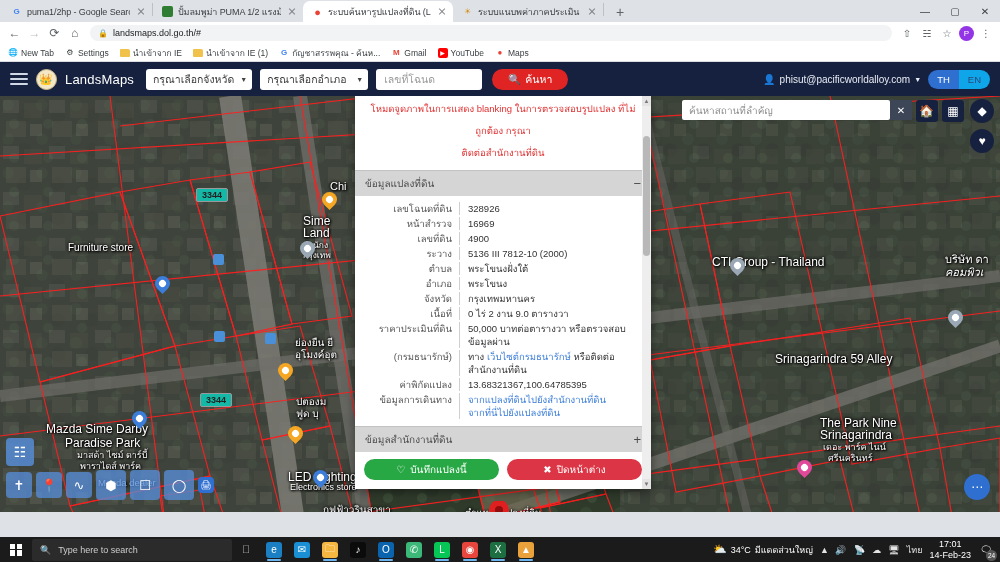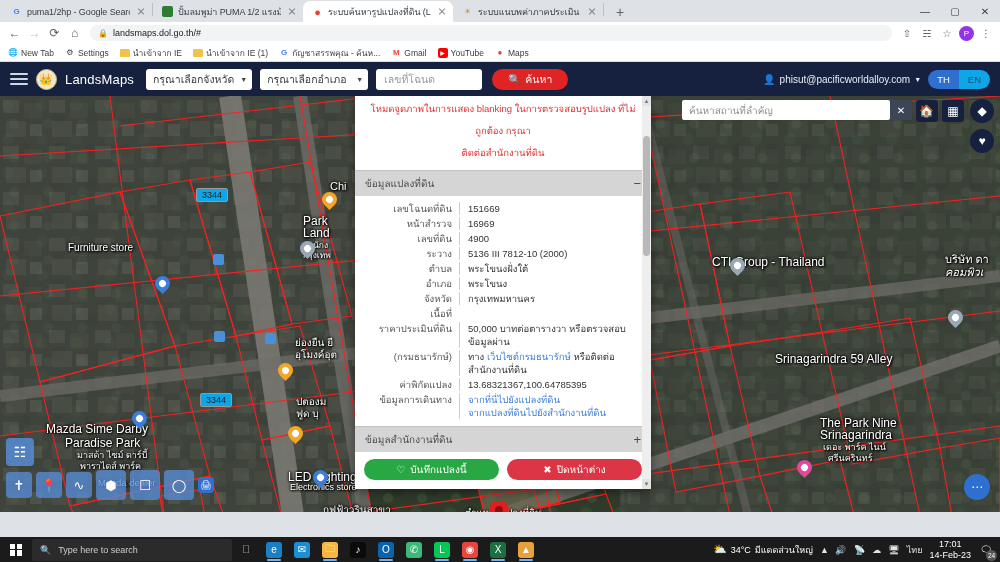--- a/index.html
+++ b/index.html
@@ -130,22 +130,22 @@
   .pin {
     position: absolute; width: 15px; height: 15px; border-radius: 50% 50% 50% 0;
     transform: rotate(-45deg);
   }
   .pin::after { content: ""; position: absolute; left: 4px; top: 4px; width: 7px;
                 height: 7px; background: #fff; border-radius: 50%; }
   .busico { position: absolute; width: 11px; height: 11px; background: #4a90d9;
             border-radius: 2px; display: flex; align-items: center;
             justify-content: center; font-size: 7px; color: #fff; }
   .shieldrd {
-    position: absolute; background: #0ea5e9; color: #222; font-size: 9px;
-    padding: 1px 5px; border: 1px solid #999; border-radius: 2px; font-weight: normal;
+    position: absolute; background: #14b8a6; color: #222; font-size: 9px;
+    padding: 1px 5px; border: 1px solid #999; border-radius: 2px; font-weight: bold;
   }
 
   
   .mapsearch { position: absolute; top: 4px; right: 88px; display: flex;
                align-items: center; z-index: 30; }
   .mapsearch .box { width: 208px; height: 20px; background: #fff; border-radius: 2px;
                     display: flex; align-items: center; padding: 0 7px;
                     font-size: 10px; color: #8d8d8d; }
   .mapsearch .clr { width: 22px; height: 20px; background: #3d4656; color: #fff;
                     display: flex; align-items: center; justify-content: center;
@@ -434,21 +434,21 @@
           <path d="M150 470 L420 440"></path>
           <path d="M160 400 L200 394 L208 436 L166 442 Z"></path>
           <path d="M166 442 L208 436 L214 466 L172 466 Z"></path>
         </g>
 
         <polygon points="468,352 540,336 560,406 486,424" fill="none" stroke="#ff1f1f" stroke-width="1.4"></polygon>
       </svg>
 
       <div id="label-layer">
           <div class="lbl" style="left: 68px; top: 146px; font-size: 10px;">Furniture store</div>
-          <div class="lbl" style="left: 303px; top: 118px; font-size: 12px;">Park</div>
+          <div class="lbl" style="left: 303px; top: 118px; font-size: 12px;">Sime</div>
           <div class="lbl" style="left: 303px; top: 130px; font-size: 12px;">Land</div>
           <div class="lbl" style="left: 303px; top: 142px; font-size: 8.5px;">สำนักง</div>
           <div class="lbl" style="left: 303px; top: 152px; font-size: 8.5px;">กรุงเทพ</div>
           <div class="lbl" style="left: 330px; top: 84px; font-size: 11px;">Chi</div>
           <div class="lbl" style="left: 295px; top: 239px; font-size: 10px;">ย่องยืน ยี</div>
           <div class="lbl" style="left: 295px; top: 251px; font-size: 10px;">อุโมงค์อุต</div>
           <div class="lbl" style="left: 296px; top: 298px; font-size: 10px;">ปตองม</div>
           <div class="lbl" style="left: 296px; top: 310px; font-size: 10px;">ฟูด บุ</div>
           <div class="lbl" style="left: 46px; top: 326px; font-size: 12px;">Mazda Sime Darby</div>
           <div class="lbl" style="left: 65px; top: 340px; font-size: 12px;">Paradise Park</div>
@@ -527,21 +527,21 @@
           <div>ติดต่อสำนักงานที่ดิน</div>
         </div>
         <div class="panel-sec">
           <span>ข้อมูลแปลงที่ดิน</span>
           <span class="sign">−</span>
         </div>
         <div class="rows">
           <div id="field-rows">
               <div class="row">
                 <div class="k">เลขโฉนดที่ดิน</div>
-                <div class="v">151669</div>
+                <div class="v">328926</div>
               </div>
               <div class="row">
                 <div class="k">หน้าสำรวจ</div>
                 <div class="v">16969</div>
               </div>
               <div class="row">
                 <div class="k">เลขที่ดิน</div>
                 <div class="v">4900</div>
               </div>
               <div class="row">
@@ -555,20 +555,21 @@
               <div class="row">
                 <div class="k">อำเภอ</div>
                 <div class="v">พระโขนง</div>
               </div>
               <div class="row">
                 <div class="k">จังหวัด</div>
                 <div class="v">กรุงเทพมหานคร</div>
               </div>
               <div class="row">
                 <div class="k">เนื้อที่</div>
+                <div class="v">0 ไร่ 2 งาน 9.0 ตารางวา</div>
               </div>
             </div>
           <div class="row">
             <div class="k">ราคาประเมินที่ดิน</div>
             <div class="v">
               <span>50,000 บาทต่อตารางวา หรือตรวจสอบข้อมูลผ่าน</span>
             </div>
           </div>
           <div class="row">
             <div class="k">(กรมธนารักษ์)</div>
@@ -576,22 +577,22 @@
               <span>ทาง </span><span class="lnk">เว็บไซต์กรมธนารักษ์</span><span> หรือติดต่อสำนักงานที่ดิน</span>
             </div>
           </div>
           <div class="row">
             <div class="k">ค่าพิกัดแปลง</div>
             <div class="v lnk">13.68321367,100.64785395</div>
           </div>
           <div class="row">
             <div class="k">ข้อมูลการเดินทาง</div>
             <div class="v">
+              <div class="lnk">จากแปลงที่ดินไปยังสำนักงานที่ดิน</div>
               <div class="lnk">จากที่นี่ไปยังแปลงที่ดิน</div>
-              <div class="lnk">จากแปลงที่ดินไปยังสำนักงานที่ดิน</div>
             </div>
           </div>
         </div>
         <div class="panel-sec">
           <span>ข้อมูลสำนักงานที่ดิน</span>
           <span class="sign">+</span>
         </div>
         <div class="panel-btns">
           <div class="pbtn green">
             <span>♡</span>

